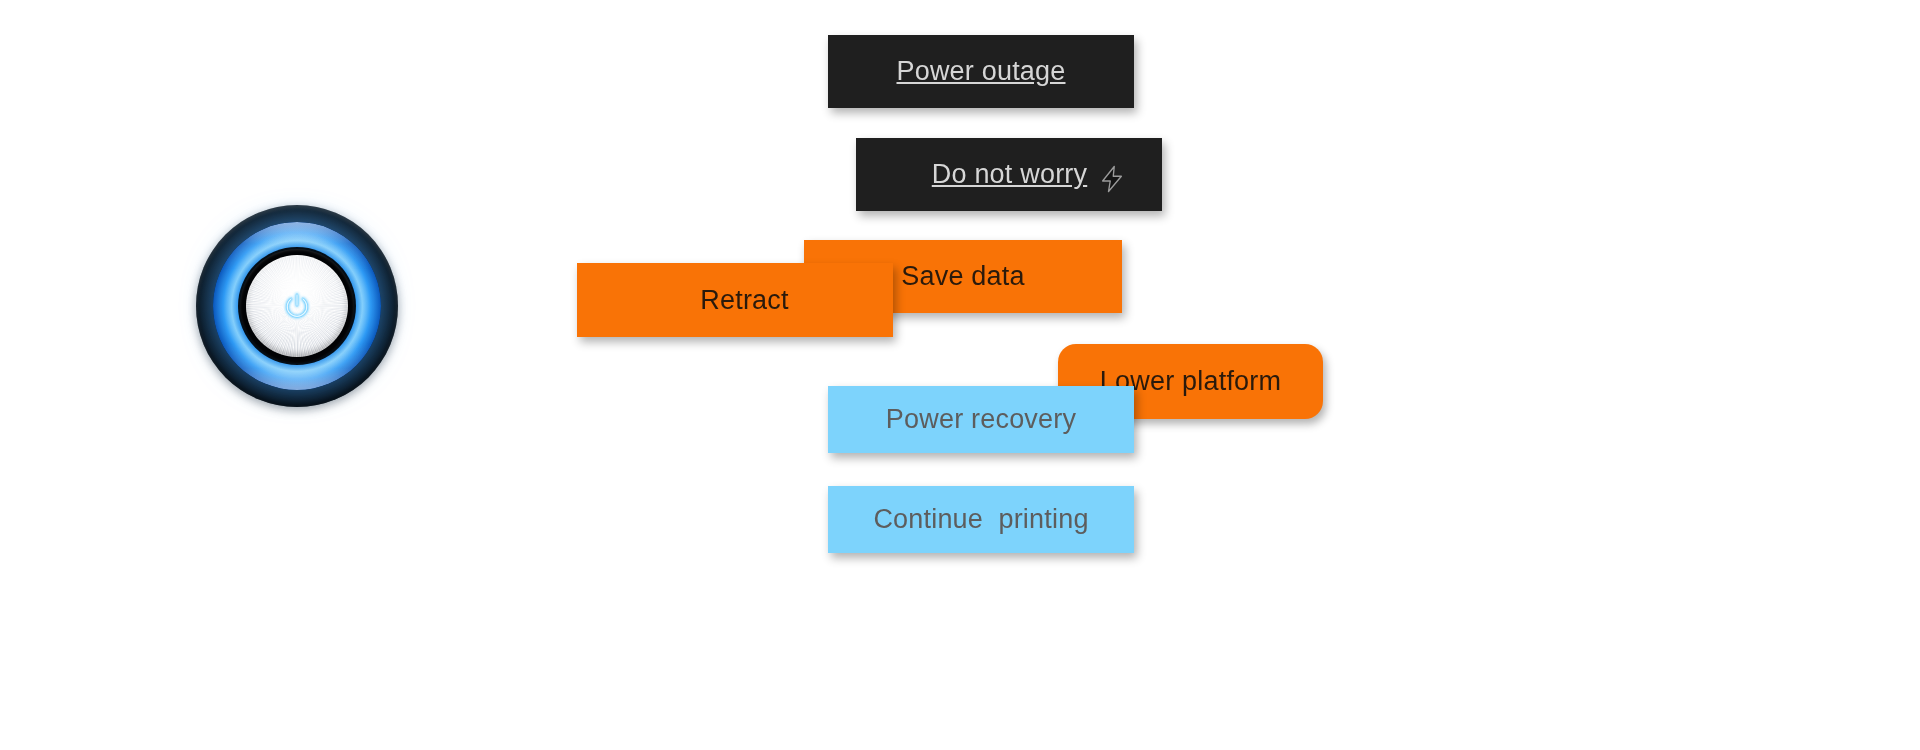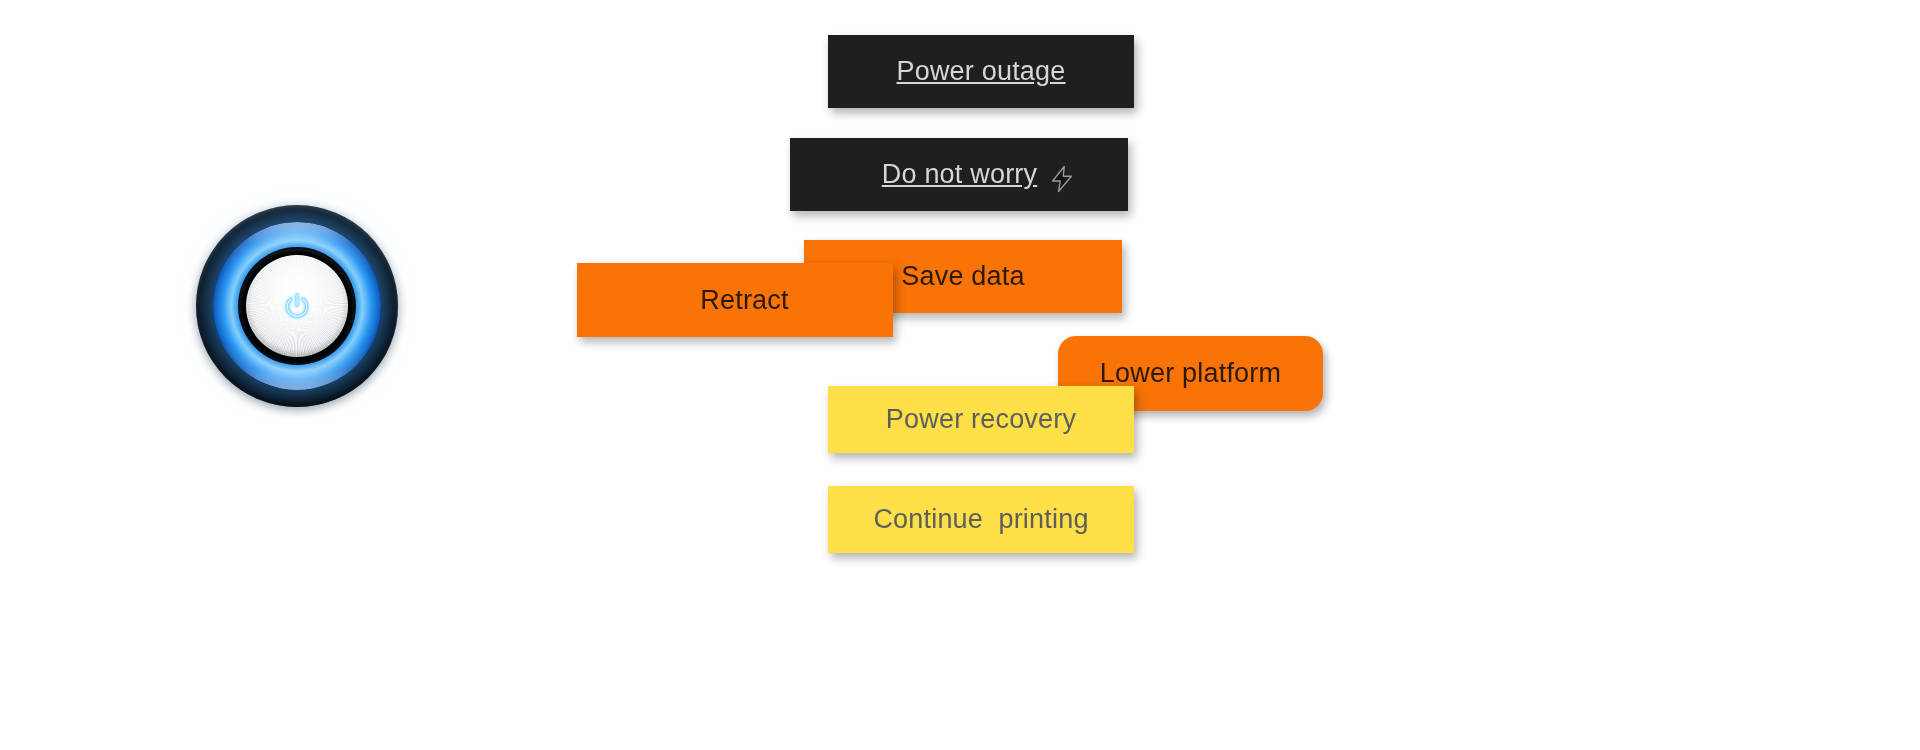--- a/index.html
+++ b/index.html
@@ -161,21 +161,21 @@
   .node-dark {
     background: #1f1f1f;
     color: #d6d6d6;
     text-decoration: underline;
   }
   .node-orange {
     background: #f97306;
     color: #2a1a0c;
   }
   .node-light {
-    background: #fde047;
+    background: #7dd3fc;
     color: #5d5d5d;
   }
 
   .bolt-icon {
     display: inline-block;
     margin-left: 10px;
     width: 30px;
     height: 30px;
     vertical-align: middle;
     transform: translateY(4px);
@@ -212,23 +212,23 @@
         <g fill="none" stroke="#e8f8ff" stroke-width="1.5" stroke-linecap="round">
           <path d="M 12.2 10.5 A 13 13 0 1 0 27.8 10.5"></path>
           <line x1="20" y1="5" x2="20" y2="19"></line>
         </g>
       </svg>
     </div>
   </div>
 
   <div id="flow-layer">
       <div class="node node-dark" style="left: 828px; top: 35px; width: 306px; height: 73px; z-index: 1;"><span>Power outage</span></div>
-      <div class="node node-dark" style="left: 790px; top: 138px; width: 338px; height: 73px; z-index: 2; padding-left: 41px;"><span>Do not worry</span><span class="bolt-icon"><svg viewBox="0 0 24 24" xmlns="http://www.w3.org/2000/svg">
+      <div class="node node-dark" style="left: 856px; top: 138px; width: 306px; height: 73px; z-index: 2; padding-left: 41px;"><span>Do not worry</span><span class="bolt-icon"><svg viewBox="0 0 24 24" xmlns="http://www.w3.org/2000/svg">
             <path d="M13.8 2 L4.5 13.6 L10.6 13.6 L9.2 22 L19.5 9.8 L13 9.8 Z" fill="#141414" stroke="#9b9b9b" stroke-width="1.1" stroke-linejoin="round"></path>
           </svg></span></div>
       <div class="node node-orange" style="left: 804px; top: 240px; width: 318px; height: 73px; z-index: 3;"><span>Save data</span></div>
       <div class="node node-orange" style="left: 577px; top: 263px; width: 316px; height: 74px; z-index: 6; padding-left: 19px;"><span>Retract</span></div>
-      <div class="node node-orange" style="left: 1058px; top: 336px; width: 265px; height: 75px; z-index: 4; border-radius: 18px;"><span>Lower platform</span></div>
+      <div class="node node-orange" style="left: 1058px; top: 344px; width: 265px; height: 75px; z-index: 4; border-radius: 18px;"><span>Lower platform</span></div>
       <div class="node node-light" style="left: 828px; top: 386px; width: 306px; height: 67px; z-index: 5;"><span>Power recovery</span></div>
       <div class="node node-light" style="left: 828px; top: 486px; width: 306px; height: 67px; z-index: 1;"><span>Continue  printing</span></div>
     </div>
 
 </div>
 
 </body></html>

